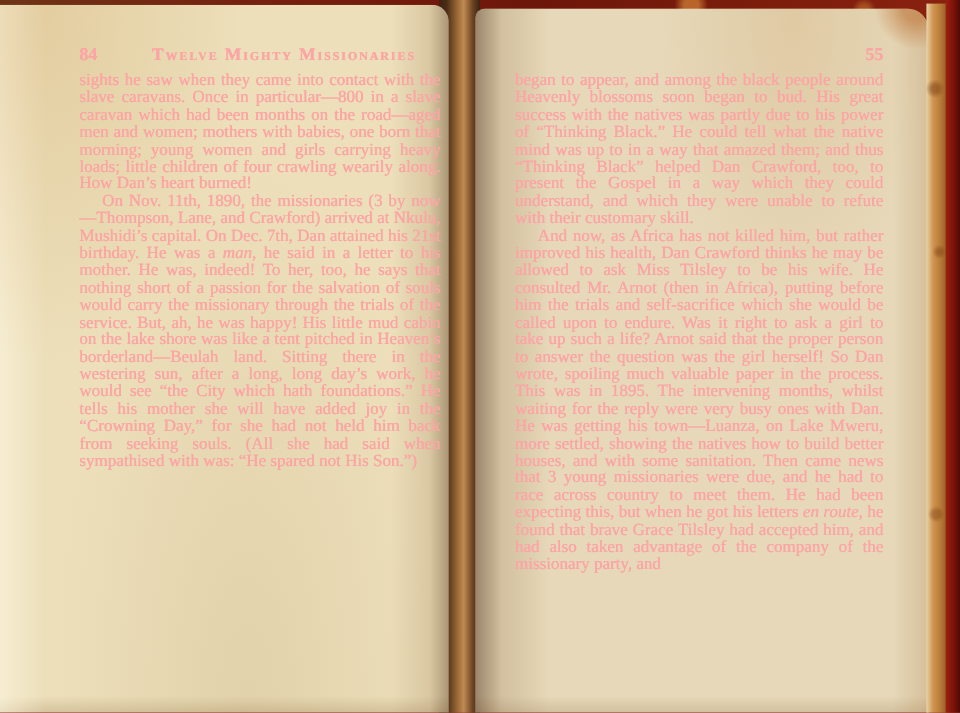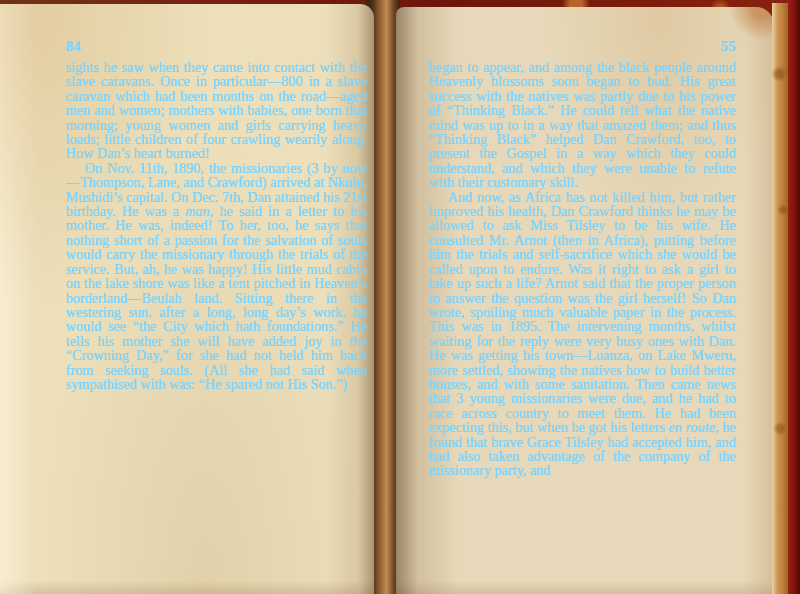--- a/index.html
+++ b/index.html
@@ -48,21 +48,21 @@
       radial-gradient(circle at 40% 12%, rgba(120,60,15,.5) 0 3px, transparent 8px),
       radial-gradient(circle at 60% 35%, rgba(120,60,15,.45) 0 2px, transparent 6px),
       radial-gradient(circle at 45% 72%, rgba(120,60,15,.4) 0 3px, transparent 7px),
       linear-gradient(90deg,#e8d3a8 0%, #d09553 30%, #b97a36 65%, #8f5a22 100%);
   }
   .cover-right {
     position:absolute; left:788px; top:0; width:12px; height:594px; z-index:4;
     background:linear-gradient(90deg,#9b2012 0%, #7d120a 55%, #4e0a05 100%);
   }
   
-  .print { color:#7dd3fc; text-shadow:.3px 0 0 currentColor; z-index:5; position:absolute; }
+  .print { color:#fca5a5; text-shadow:.3px 0 0 currentColor; z-index:5; position:absolute; }
   .pg-header { top:38px; height:16px; font-size:14.5px; line-height:16px; font-weight:bold; }
   .running-title { font-variant:small-caps; letter-spacing:1.6px; text-align:center; }
   .folio { font-size:15px; }
   .body-text {
     top:60px; font-size:14.2px; line-height:14.4px;
     text-align:justify; hyphens:none;
   }
   .body-text p { margin:0; padding:0; }
   .body-text p.indent { text-indent:19px; }
   .it { font-style:italic; }
@@ -80,20 +80,21 @@
 <div class="scene">
 
   <div class="cover-top"></div>
   <div class="gutter"></div>
   <div class="page-left"></div>
   <div class="page-right"></div>
   <div class="fore-edge"></div>
   <div class="cover-right"></div>
 
   <div id="folio-left" class="print pg-header folio">84</div>
+  <div id="title-left" class="print pg-header running-title">Twelve Mighty Missionaries</div>
 
   <div class="print body-text col-left">
     <p>sights he saw when they came into contact with the slave caravans.  Once in particular—800 in a slave caravan which had been months on the road—aged men and women; mothers with babies, one born that morning; young women and girls carrying heavy loads; little children of four crawling wearily along.  How Dan’s heart burned!</p>
     <p class="indent"><span>On Nov. 11th, 1890, the missionaries (3 by now—Thompson, Lane, and Crawford) arrived at Nkulu, Mushidi’s capital.  On Dec. 7th, Dan attained his 21st birthday.  He was a </span><span class="it">man</span><span>, he said in a letter to his mother.  He was, indeed!  To her, too, he says that nothing short of a passion for the salvation of souls would carry the missionary through the trials of the service.  But, ah, he was happy!  His little mud cabin on the lake shore was like a tent pitched in Heaven’s borderland—Beulah land.  Sitting there in the westering sun, after a long, long day’s work, he would see “the City which hath foundations.”  He tells his mother she will have added joy in the “Crowning Day,” for she had not held him back from seeking souls.  (All she had said when sympathised with was: “He spared not His Son.”)</span></p>
   </div>
 
   <div id="folio-right" class="print pg-header folio">55</div>
 
   <div class="print body-text col-right">
     <p>began to appear, and among the black people around Heavenly blossoms soon began to bud.  His great success with the natives was partly due to his power of “Thinking Black.”  He could tell what the native mind was up to in a way that amazed them; and thus “Thinking Black” helped Dan Crawford, too, to present the Gospel in a way which they could understand, and which they were unable to refute with their customary skill.</p>

